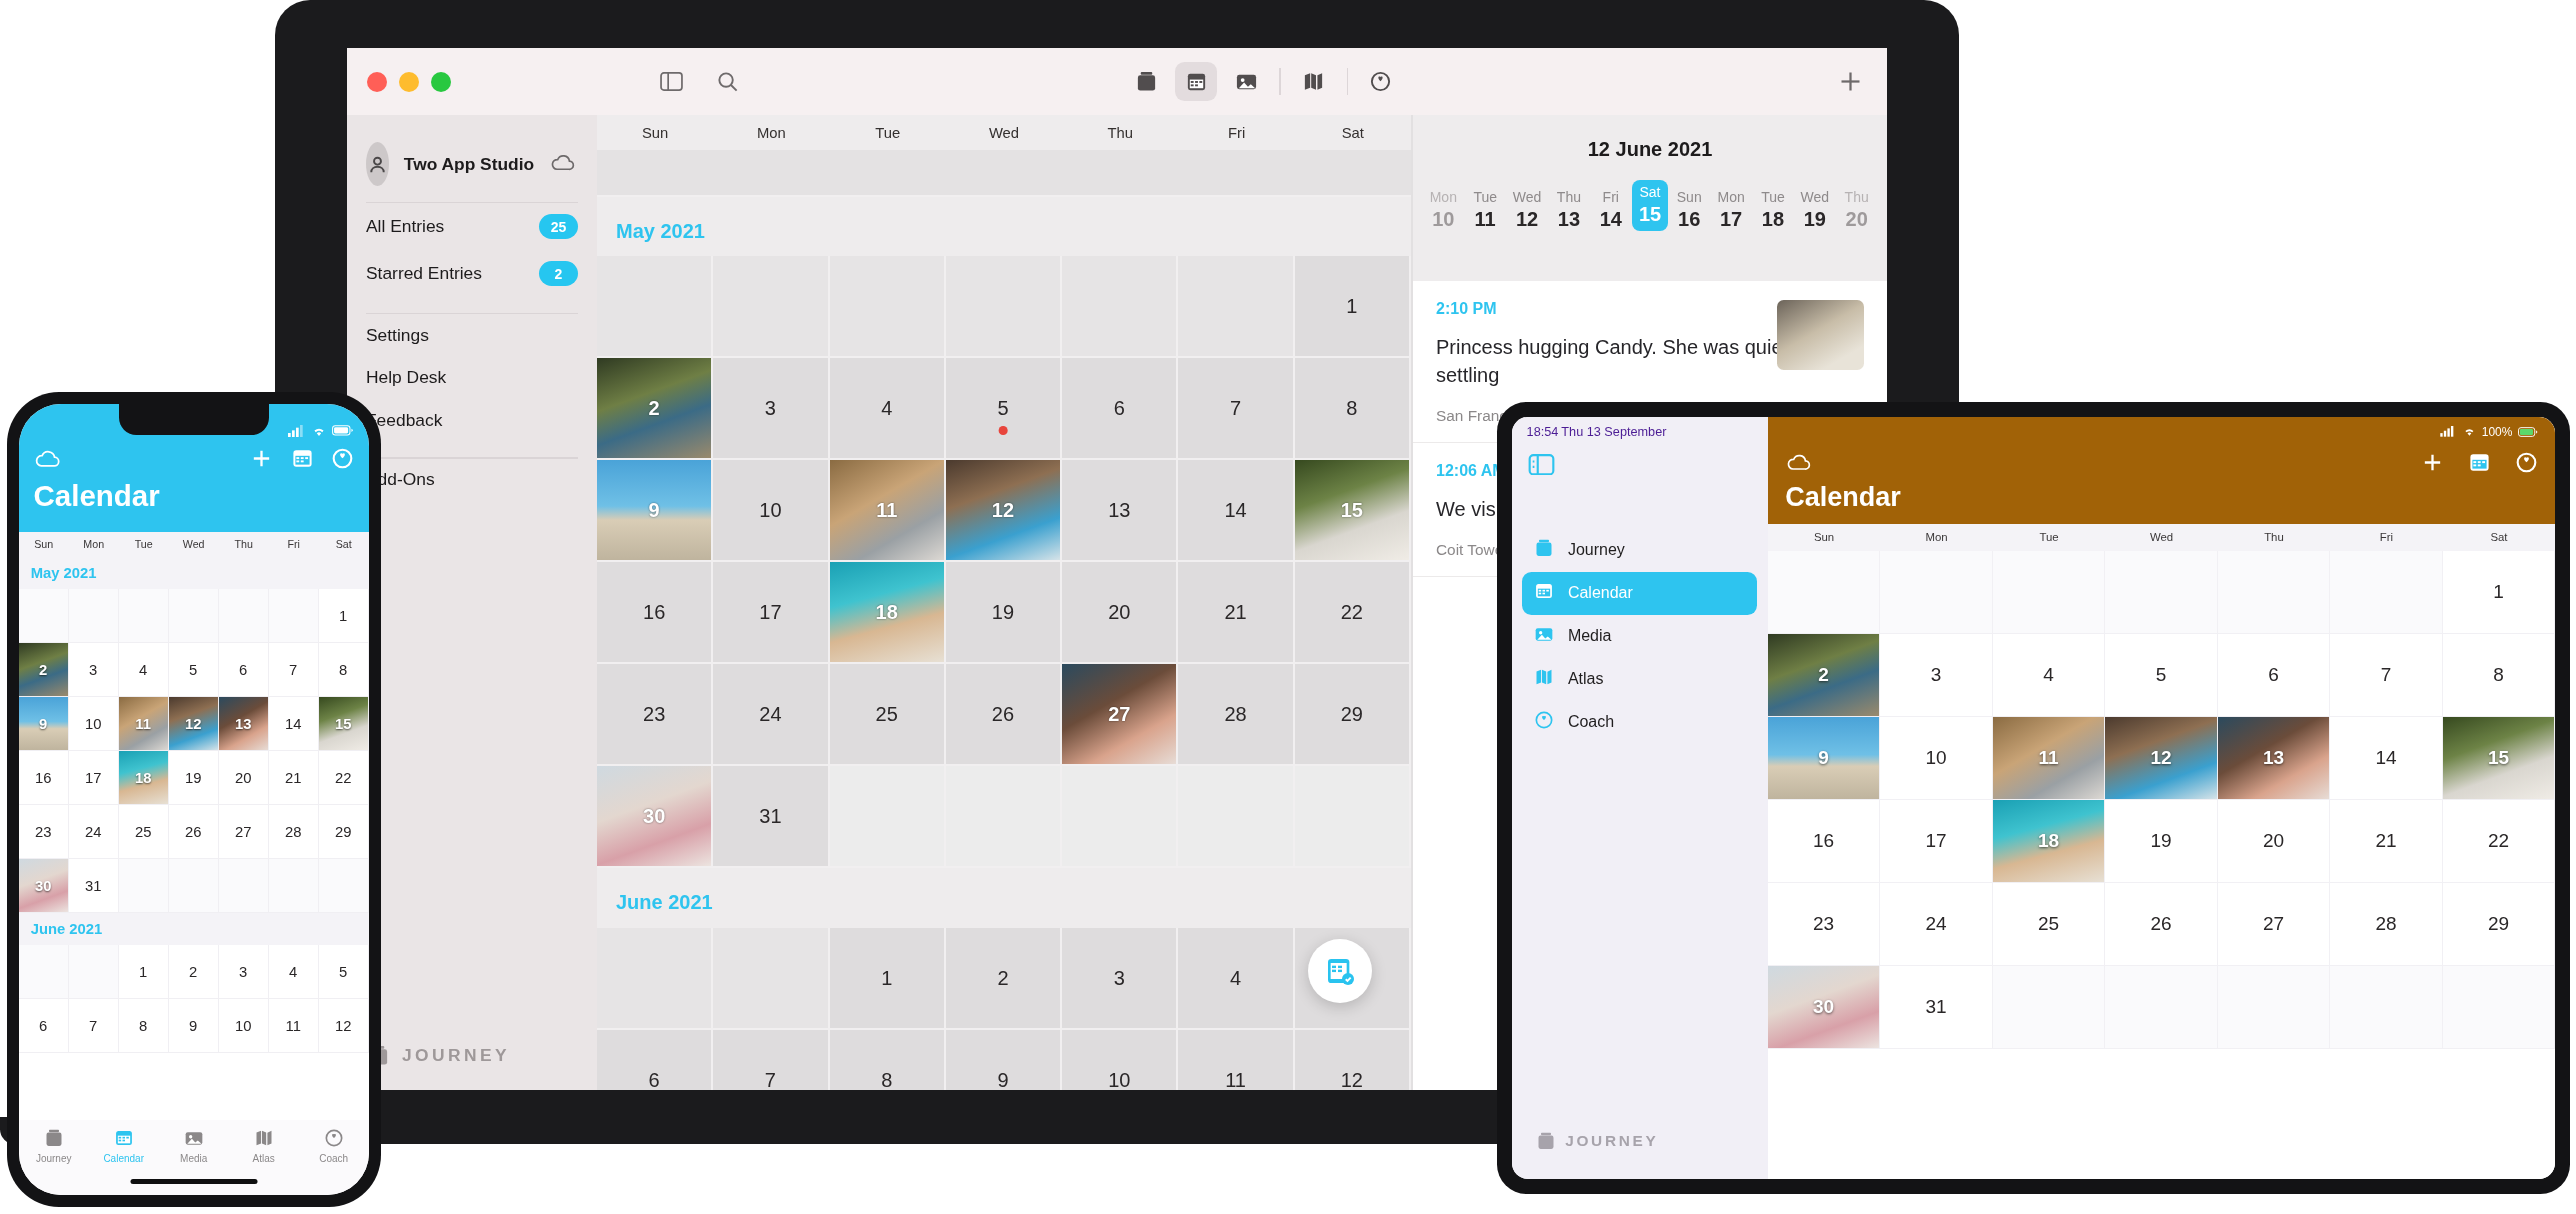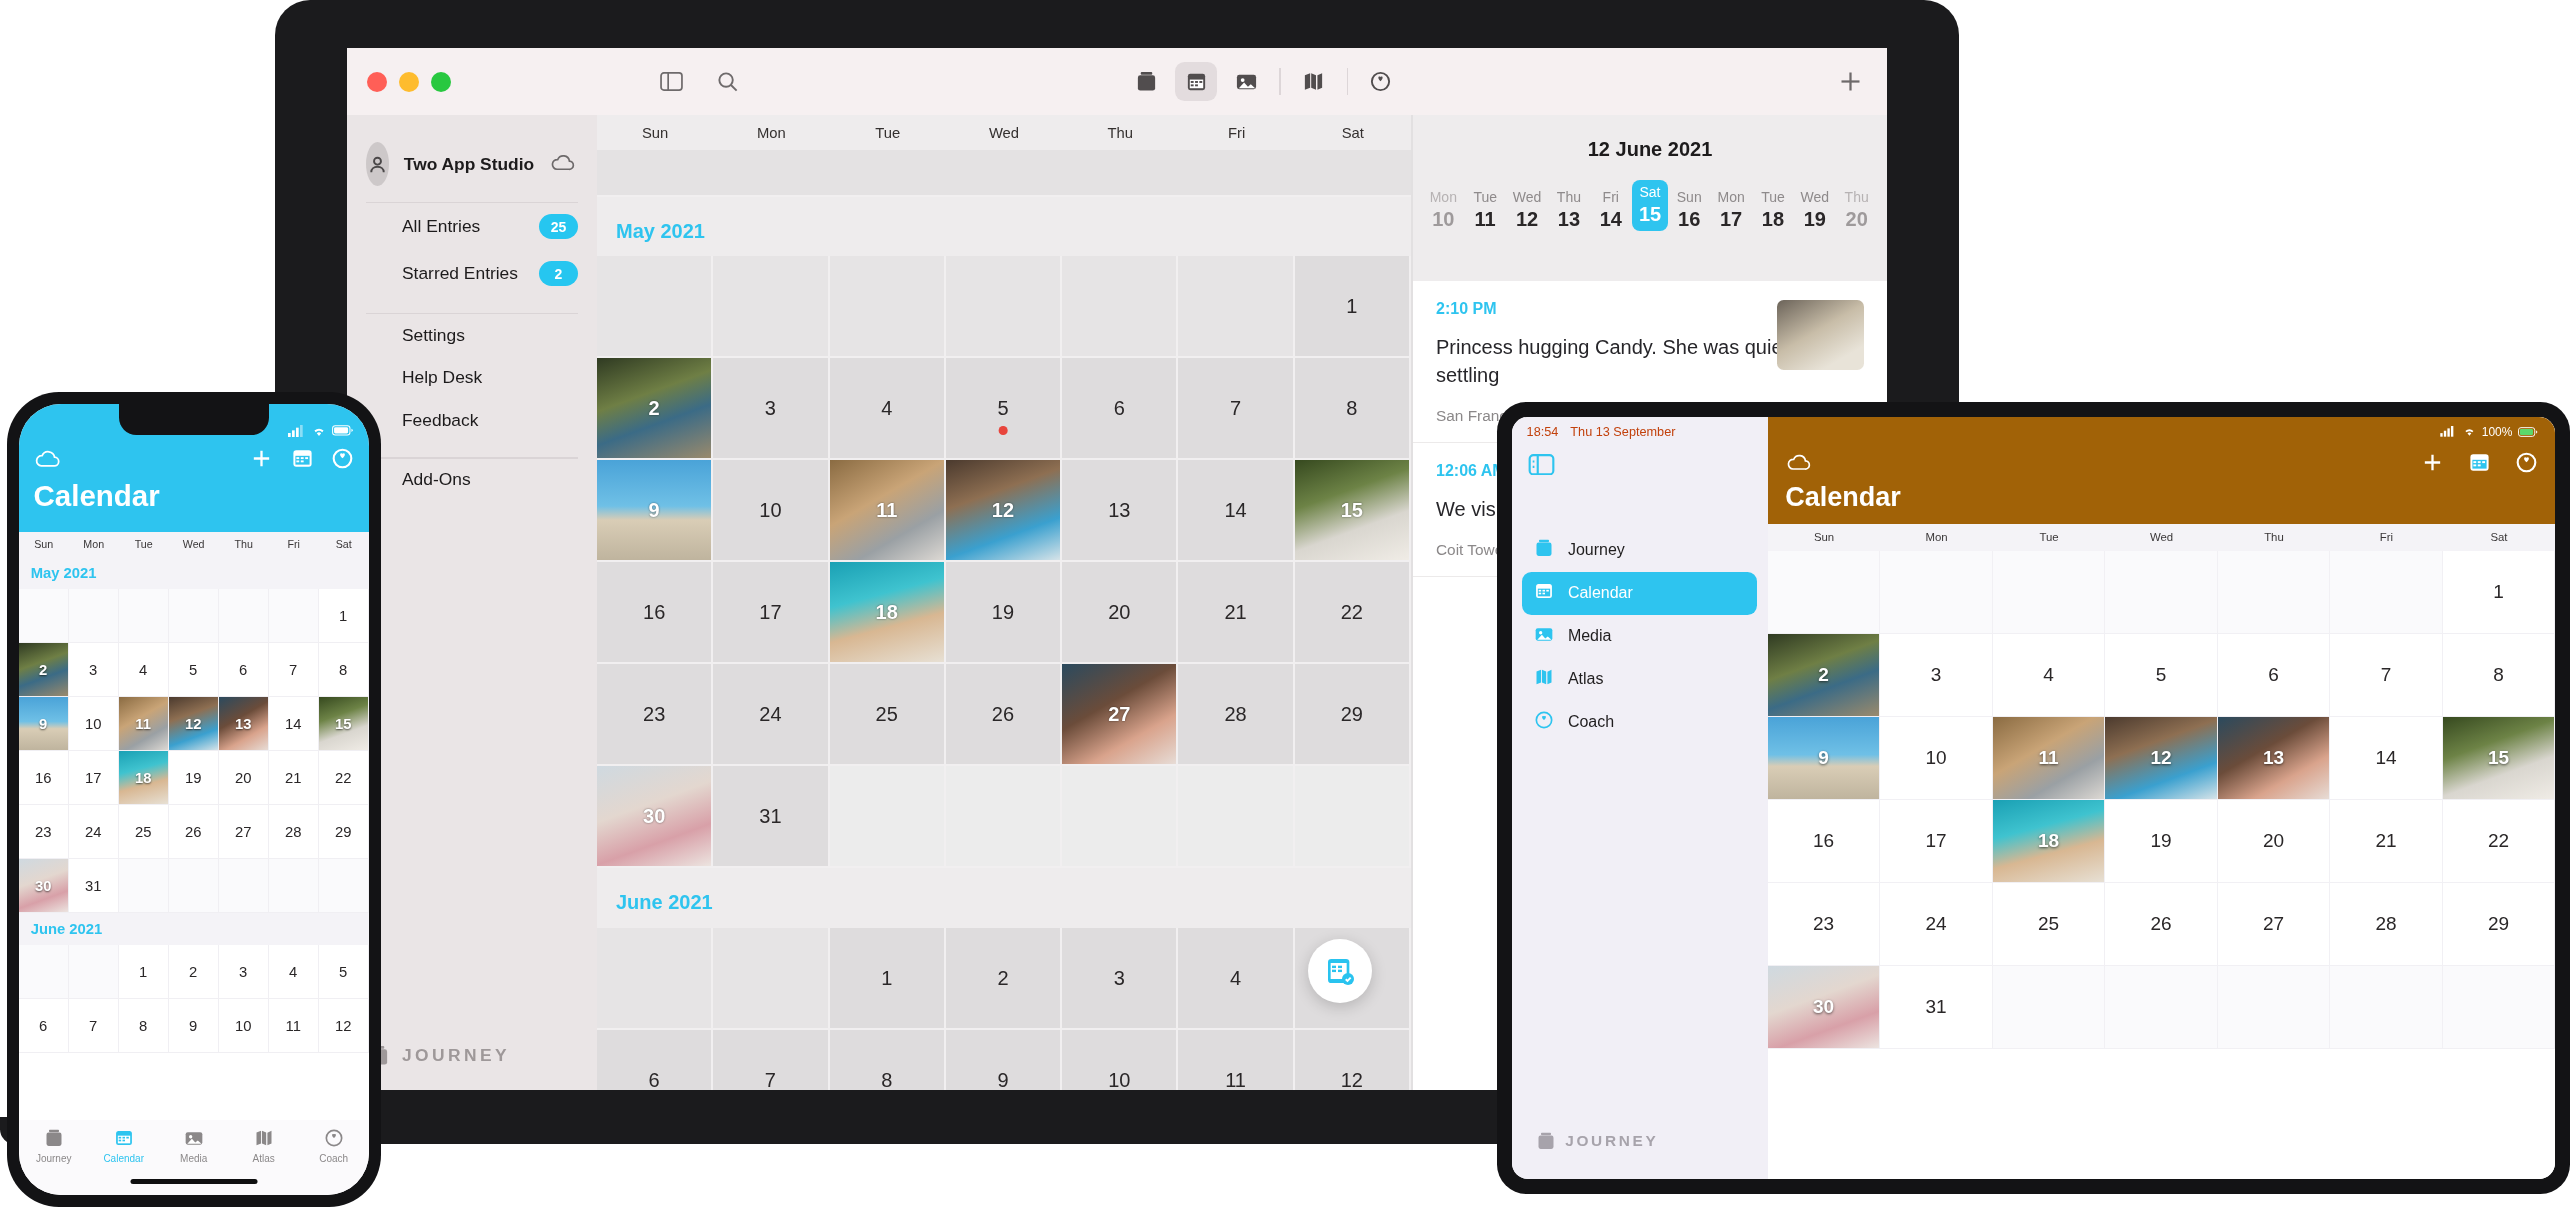--- a/index.html
+++ b/index.html
@@ -39,21 +39,21 @@
   .tb-right { width:101px; display:flex; justify-content:flex-end; padding-right:23px; }
 
   
   .mac-cols { position:absolute; left:0; top:67px; right:0; bottom:0; display:flex; }
   .mac-sidebar { width:250px; background:#eae5e6; position:relative; flex:none; }
   .profile { display:flex; align-items:center; gap:14.8px; padding:27px 20px 0 19px; }
   .avatar { width:44px; height:44px; border-radius:50%; background:#cdc8c9; display:flex;align-items:center;justify-content:center; color:#4a4748;}
   .profile-name { font-size:17.4px; color:#1d1b1c; font-weight:600; white-space:nowrap;}
   .cloud-ic { margin-left:auto; color:#6d696a; }
   .sb-sep { height:1.3px; background:#dad4d6; margin:16px 19px 0 19px; }
-  .sb-item { display:flex; align-items:center; padding:10.7px 19px; font-size:17.4px; color:#1d1b1c;margin-left:36px; }
+  .sb-item { display:flex; align-items:center; padding:10.7px 19px; font-size:17.4px; color:#1d1b1c; }
   .badge { margin-left:auto; min-width:39px; height:25.5px; border-radius:12.7px; background:#26c6f0; color:#fff;
            font-size:14px; font-weight:700; display:flex;align-items:center;justify-content:center; padding:0 9.4px;}
   .mac-brand { position:absolute; left:20px; bottom:23px; display:flex; align-items:center; gap:12px; color:#9e9899; }
   .brand-txt { font-size:17.4px; letter-spacing:3.4px; font-weight:600;}
 
   .mac-main { flex:1; background:#eeeced; position:relative; overflow:hidden; }
   .dow-row { display:grid; grid-template-columns:repeat(7,1fr); background:#eeeced; height:35px; align-items:center; }
   .dow { text-align:center; font-size:14.8px; color:#34302f; }
   .monthlabel { font-size:20px; color:#2ec4ef; font-weight:700; padding:23px 0 13.4px 19px; }
   .cal-grid { display:grid; grid-template-columns:repeat(7,1fr); }
@@ -109,21 +109,21 @@
   .ip-tab { flex:1; text-align:center; color:#8b8889; }
   .ip-tab .lbl { font-size:10px; margin-top:2.7px; }
   .ip-tab.active { color:#2ec4ef; }
   .ip-home { position:absolute; left:50%; transform:translateX(-50%); bottom:10.7px; width:127px; height:5.4px; border-radius:2.7px; background:#0f0f10;}
 
   
   .ipad { position:absolute; left:1497px; top:402px; width:1073px; height:792px; }
   .ipad-body { position:absolute; inset:0; background:#131315; border-radius:29.5px; }
   .ipad-screen { position:absolute; left:14.8px; top:14.8px; right:14.8px; bottom:14.8px; border-radius:16px; overflow:hidden; background:#fff; display:flex;}
   .ipad-side { width:256px; background:#f1eff6; position:relative; flex:none; }
-  .ipad-status { display:flex; align-items:center; font-size:12.7px; color:#c2410c; padding:8px 0 0 14.8px; gap:12px; }
+  .ipad-status { display:flex; align-items:center; font-size:12.7px; color:#4c1d95; padding:8px 0 0 14.8px; gap:3px; }
   .ipad-toggle { padding:14.8px 0 0 16px; color:#2ec4ef; }
   .ipad-nav { margin-top:52px; padding:0 10.7px; }
   .ipad-nav-item { display:flex; align-items:center; gap:13.4px; padding:9.4px 12px; border-radius:9.4px; font-size:16px; color:#201e1f; }
   .ipad-nav-item.active { background:#2ec4ef; color:#fff; }
   .ipad-brand { position:absolute; left:24px; bottom:28px; display:flex; align-items:center; gap:9.4px; color:#a7a3ab;}
   .ipad-brand .brand-txt { font-size:15.4px; letter-spacing:2.7px;}
   .ipad-main { flex:1; position:relative; background:#fff; }
   .ipad-topbar { background:#a16207; color:#fff; padding:5.4px 17.4px 10.7px; }
   .ipad-sb { display:flex; justify-content:flex-end; align-items:center; font-size:12px; gap:5.4px; height:19px;}
   .ipad-acts { display:flex; align-items:center; margin-top:9.4px;}

